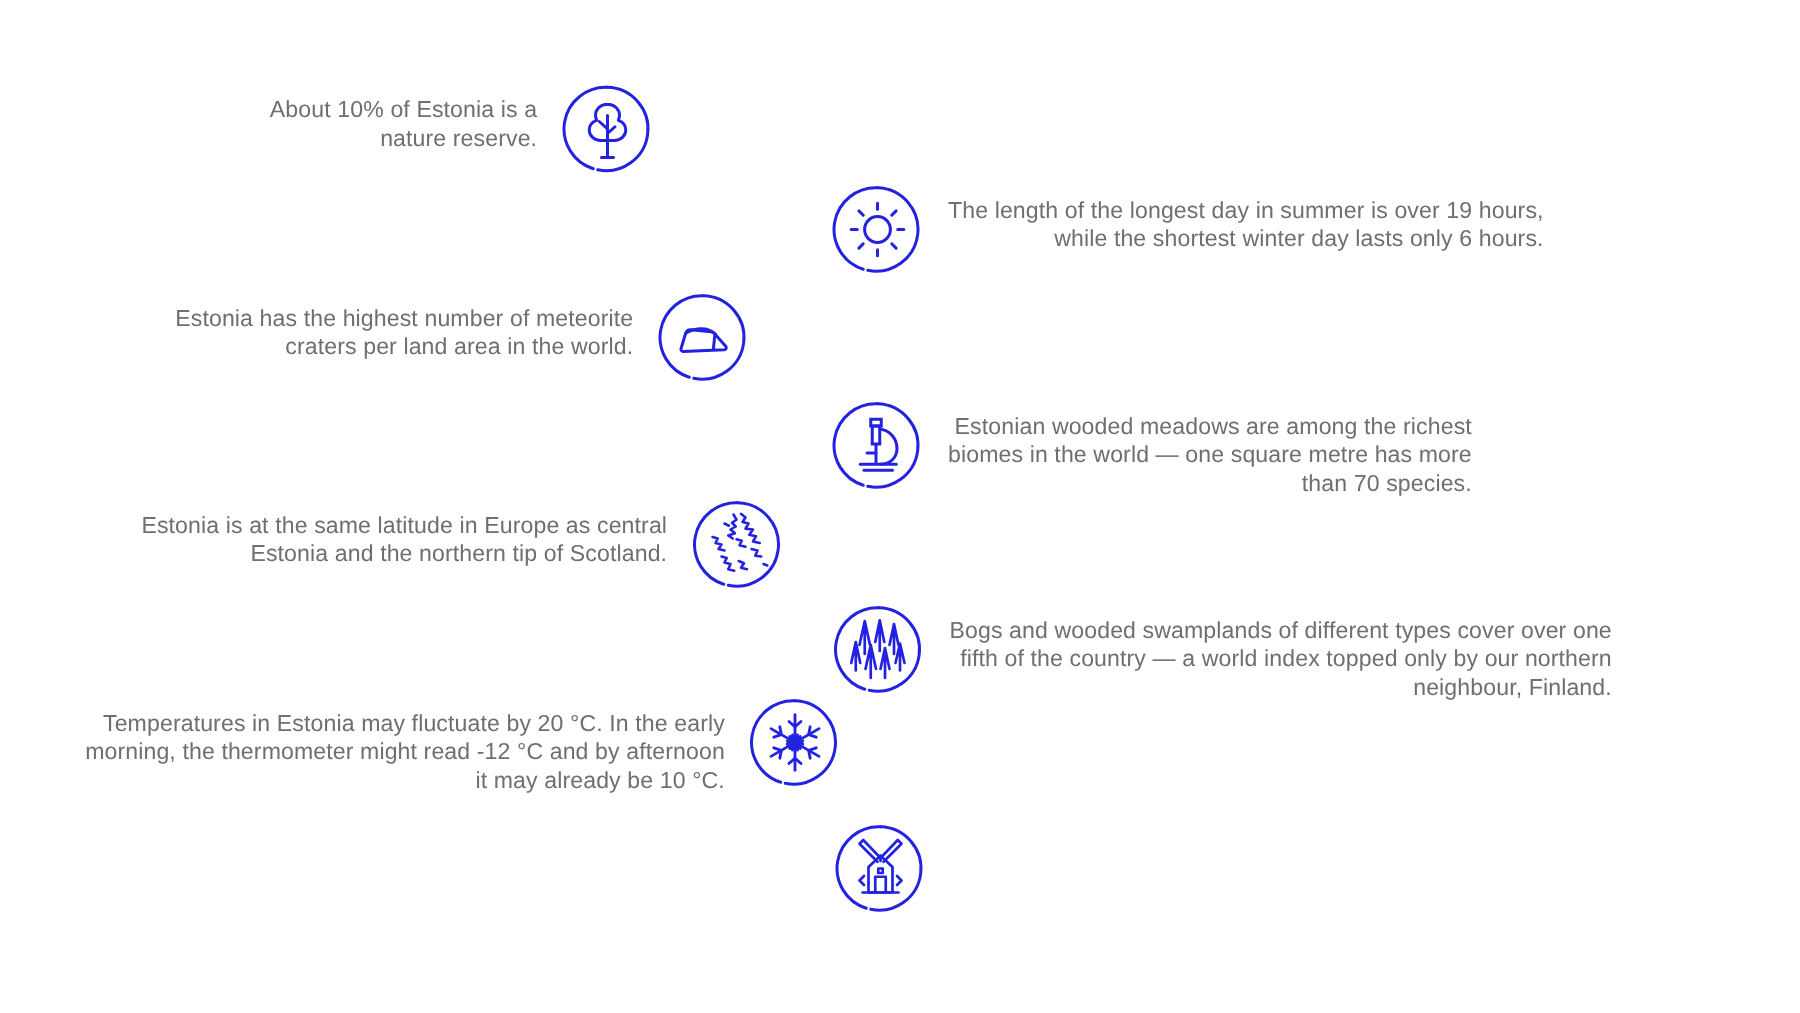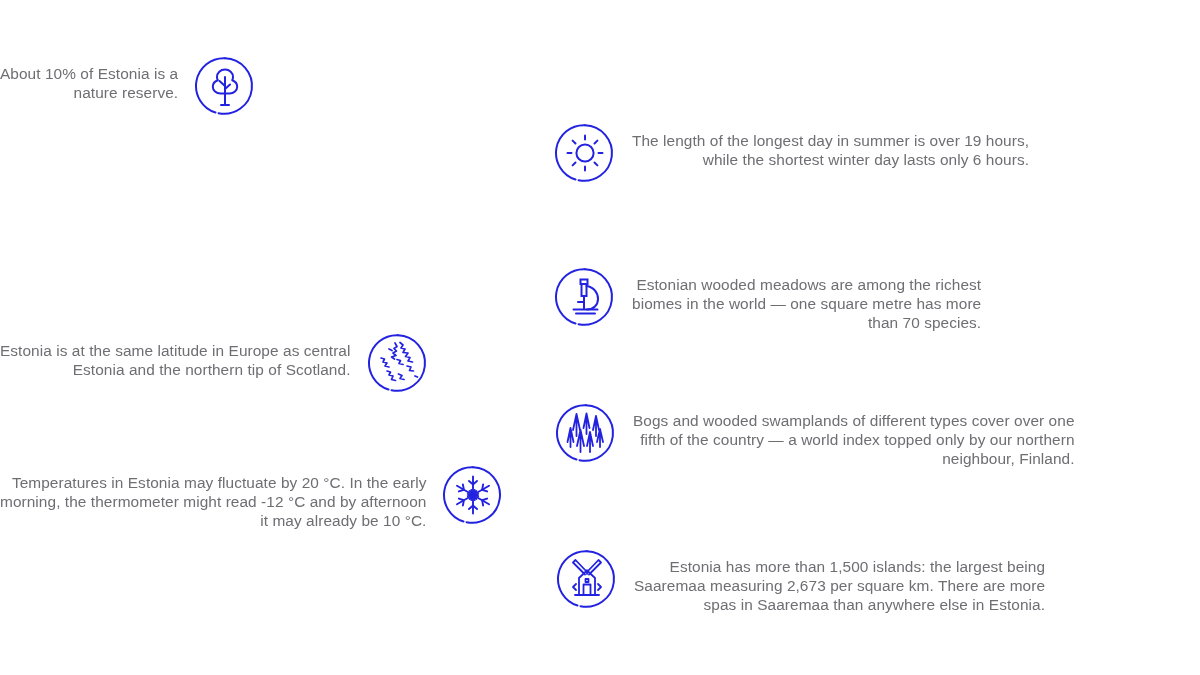--- a/index.html
+++ b/index.html
@@ -25,21 +25,21 @@
 
   .fact-row {
     position: absolute;
     display: flex;
     align-items: flex-start;
   }
 
   
   .fact-row.left {
     flex-direction: row;
-    justify-content: flex-start;
+    justify-content: center;
   }
   
   .fact-row.right {
     flex-direction: row;
     justify-content: flex-start;
   }
 
   .fact-icon {
     width: 62px;
     height: 62px;
@@ -107,20 +107,31 @@
         <line x1="18.6" y1="18.6" x2="21.5" y2="21.5"></line>
         <line x1="40.5" y1="40.5" x2="43.4" y2="43.4"></line>
         <line x1="43.4" y1="18.6" x2="40.5" y2="21.5"></line>
         <line x1="21.5" y1="40.5" x2="18.6" y2="43.4"></line>
       </g>
     </svg>
     <div class="fact-text">The length of the longest day in summer is over 19 hours,
 while the shortest winter day lasts only 6 hours.</div>
   </div>
 
+  <div class="fact-row left row-2">
+    <div class="fact-text">Estonia has the highest number of meteorite
+craters per land area in the world.</div>
+    <svg class="fact-icon" viewBox="0 0 62 62">
+      <path d="M31 3.2 A27.8 27.8 0 1 1 24.5 58.2" fill="none" stroke="#2222e0" stroke-width="2" stroke-linecap="round"></path>
+      <path d="M31 3.2 A27.8 27.8 0 0 0 21.5 57.5" fill="none" stroke="#2222e0" stroke-width="2" stroke-linecap="round"></path>
+      <path d="M16 38.5 L19 28.5 C19.5 26.7 21 25.6 22.8 25.8 L36 27.2 C37 27.3 37.9 27.8 38.6 28.6 L45.8 36.8 C46.6 37.7 46.2 39 45 39.2 L17.4 40.3 C16.5 40.4 15.8 39.4 16 38.5 Z" fill="none" stroke="#2222e0" stroke-width="2" stroke-linejoin="round"></path>
+      <path d="M19.2 28.2 C24 25 33 23 38.8 28.7" fill="none" stroke="#2222e0" stroke-width="2" stroke-linecap="round"></path>
+      <path d="M38.6 28.6 L37.6 38.8" fill="none" stroke="#2222e0" stroke-width="2" stroke-linecap="round"></path>
+    </svg>
+  </div>
 
   <div class="fact-row right row-3">
     <svg class="fact-icon" viewBox="0 0 62 62">
       <path d="M31 3.2 A27.8 27.8 0 1 1 24.5 58.2" fill="none" stroke="#2222e0" stroke-width="2" stroke-linecap="round"></path>
       <path d="M31 3.2 A27.8 27.8 0 0 0 21.5 57.5" fill="none" stroke="#2222e0" stroke-width="2" stroke-linecap="round"></path>
       <rect x="26.5" y="13.5" width="7" height="4.5" fill="none" stroke="#2222e0" stroke-width="2"></rect>
       <rect x="27.5" y="18" width="5" height="12" fill="none" stroke="#2222e0" stroke-width="2"></rect>
       <path d="M32.5 20 C40 21 44 27 44 33 C44 39 39.5 43.5 33 43.5" fill="none" stroke="#2222e0" stroke-width="2" stroke-linecap="round"></path>
       <line x1="30" y1="30" x2="30" y2="43.5" stroke="#2222e0" stroke-width="2"></line>
       <line x1="24" y1="36" x2="30" y2="36" stroke="#2222e0" stroke-width="2" stroke-linecap="round"></line>
@@ -213,18 +224,15 @@
         <path d="M19 47 L43 47"></path>
         <path d="M27.5 47 L27.5 36.5 L34.5 36.5 L34.5 47"></path>
         <path d="M29.5 31 L32.5 31 L32.5 34 L29.5 34 Z"></path>
         <path d="M31 26 L31 22.5"></path>
         <path d="M29 26.5 L17 14.5 M17 14.5 L19.5 12 L31 24"></path>
         <path d="M33 26.5 L45 14.5 M45 14.5 L42.5 12 L31 24"></path>
         <path d="M20 36 L17 39 L20 42"></path>
         <path d="M42 36 L45 39 L42 42"></path>
       </g>
     </svg>
-    <div class="fact-text">Estonia has more than 1,500 islands: the largest being
-Saaremaa measuring 2,673 per square km. There are more
-spas in Saaremaa than anywhere else in Estonia.</div>
   </div>
 
 </div>
 
 </body></html>

